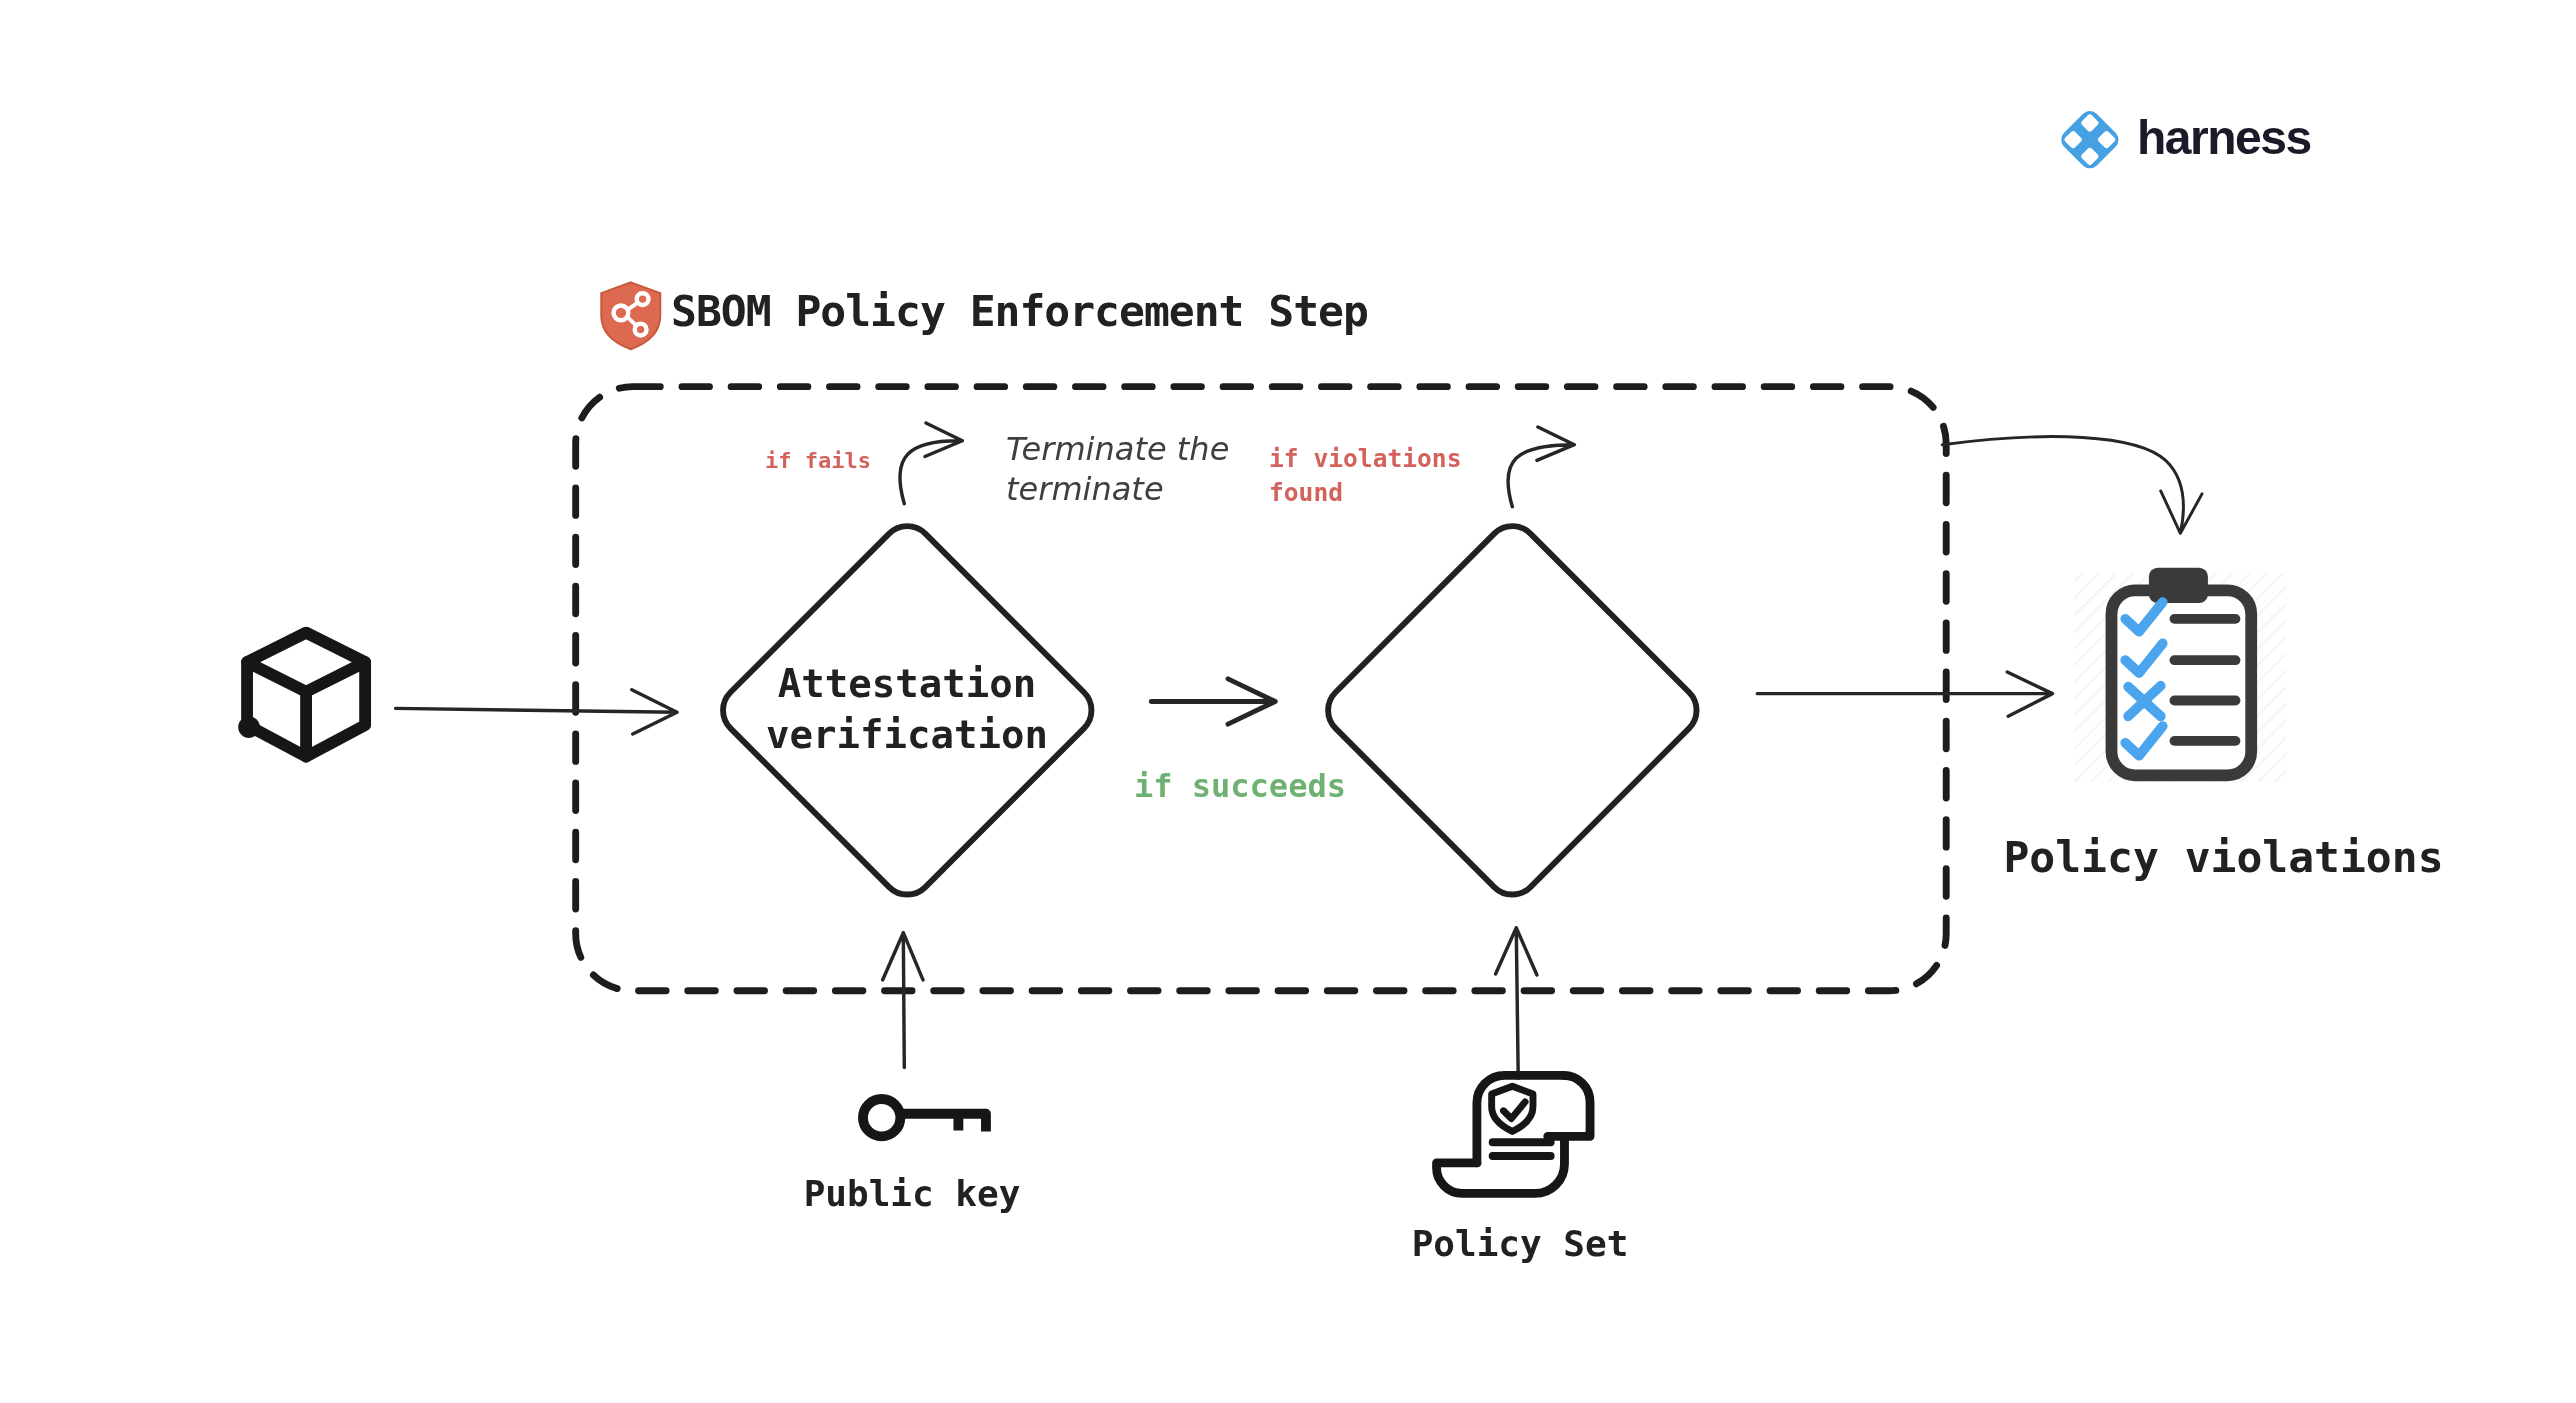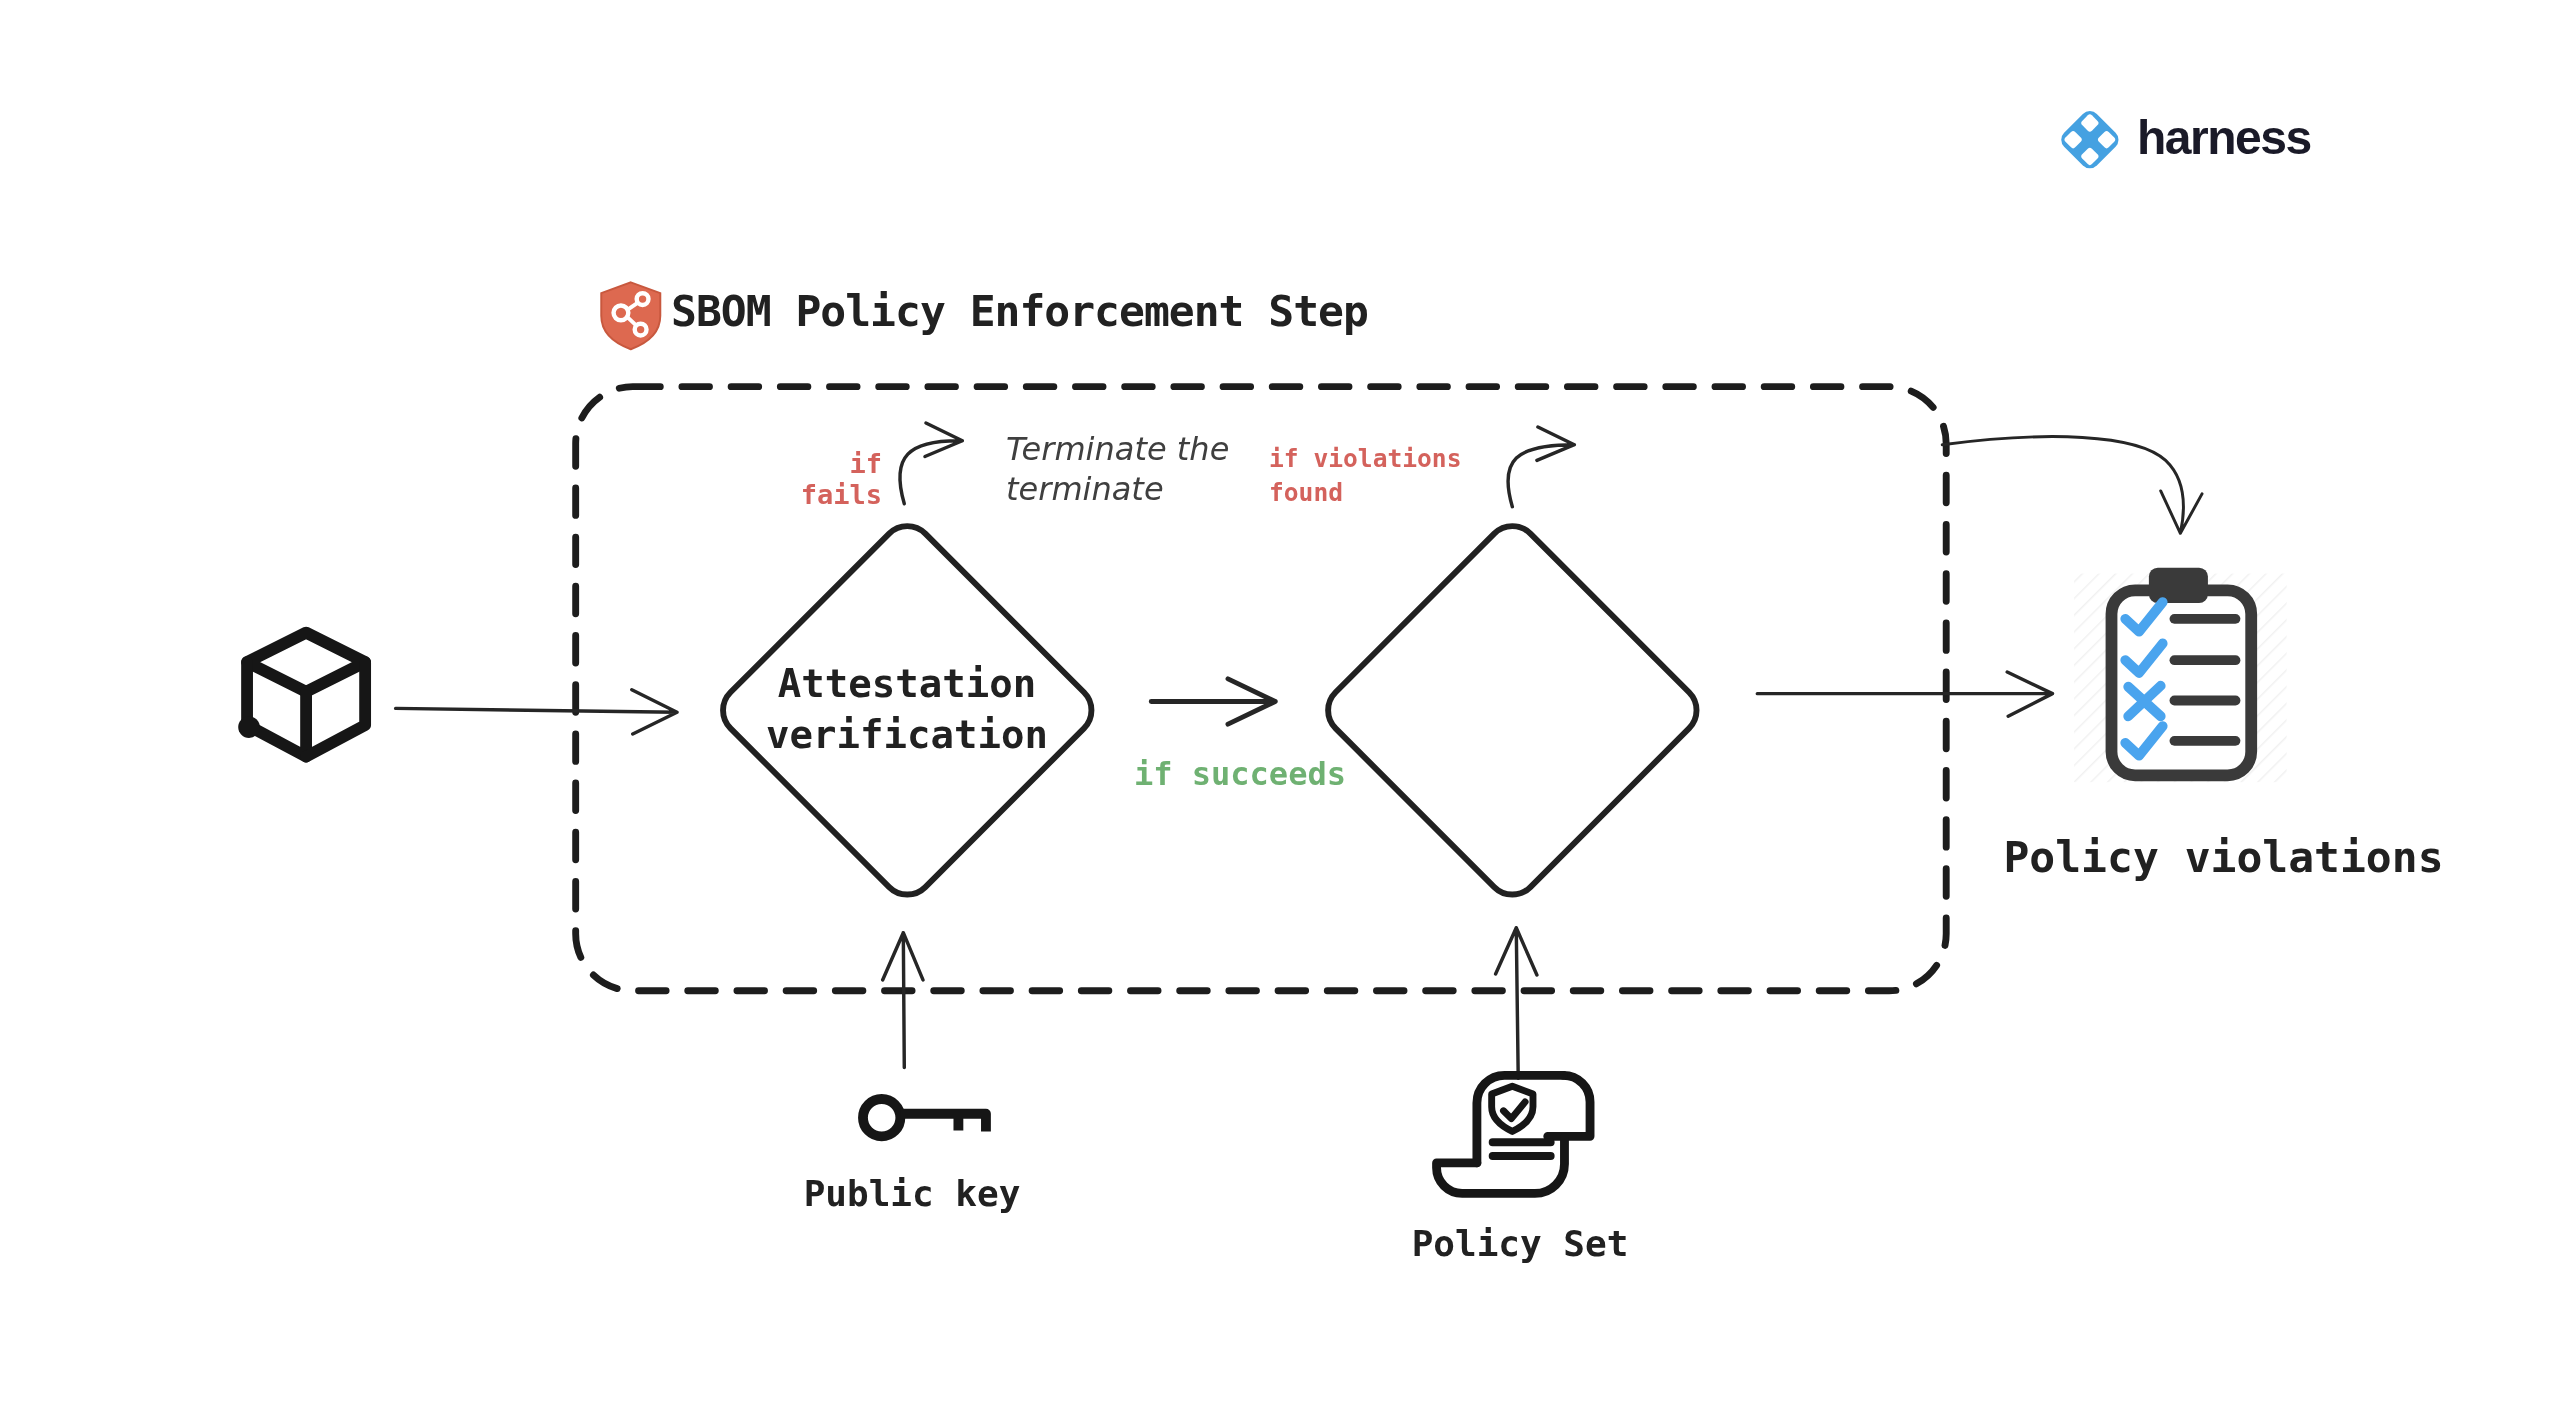--- a/index.html
+++ b/index.html
@@ -3,29 +3,29 @@
 <meta charset="utf-8">
 <style>
   html,body{margin:0;padding:0;background:#fff;}
   .stage{position:relative;width:2478px;height:1403px;background:#ffffff;overflow:hidden;
          font-family:"DejaVu Sans Mono",monospace;}
   .abs{position:absolute;}
   .mono{font-family:"DejaVu Sans Mono",monospace;font-weight:700;color:var(--ink,#212121);}
   .hand{font-family:"DejaVu Sans",sans-serif;font-style:italic;font-weight:400;color:var(--note,#3f3f3f);}
   .center{text-align:center;}
   .fail{color:var(--fail,#d4625c);}
-  .success{color:var(--success,#6fb172);}
+  .success{color:var(--success,#6fb172);margin-top:12px;}
   .check{stroke:var(--accent-blue,#4aa4ee);}
   .shieldfill{fill:var(--shield-orange,#dd6950);}
   .hmark{fill:var(--harness-blue,#45a1e1);}
 
   #title{left:671px;top:286px;font-size:43px;letter-spacing:-1px;white-space:nowrap;}
   #brandText{left:2137px;top:110px;font-size:48px;font-weight:700;letter-spacing:-1.5px;
              font-family:"Liberation Sans",sans-serif;color:#1a1a28;}
-  #ifFails{left:754px;top:448px;width:128px;font-size:27px;text-align:right;}
+  #ifFails{left:754px;top:448px;width:128px;font-size:22px;text-align:center;}
   #terminateNote{left:1006px;top:429px;width:315px;font-size:32px;line-height:1.25;}
   #ifViolations{left:1269px;top:442px;width:220px;font-size:24.6px;line-height:1.4;text-align:left;}
   #warnNote{left:1617px;top:429px;width:315px;font-size:32px;line-height:1.25;}
   #ifSucceeds{left:1134px;top:755px;font-size:32px;white-space:nowrap;}
   #d1Label{left:710px;top:659px;width:394px;font-size:39px;line-height:1.3;}
   #d2Label{left:1316px;top:659px;width:394px;font-size:39px;line-height:1.3;}
   #artifactLabel{left:102px;top:788px;width:394px;font-size:33px;line-height:1.35;}
   #violationsLabel{left:2002px;top:832px;width:443px;font-size:43px;white-space:nowrap;}
   #publicKeyLabel{left:715px;top:1173px;width:394px;font-size:36px;}
   #policySetLabel{left:1323px;top:1223px;width:394px;font-size:36px;}

